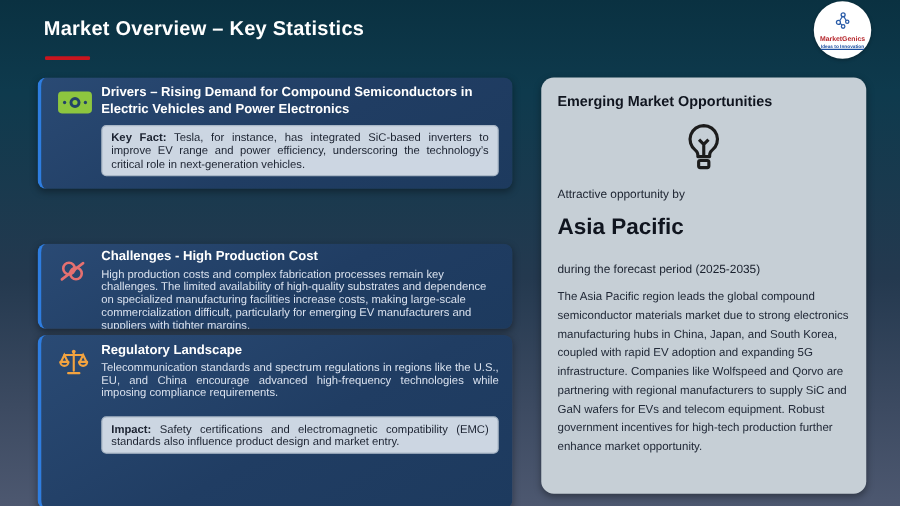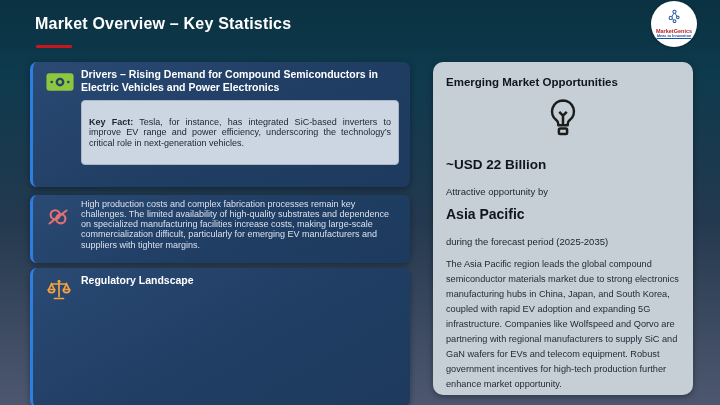--- a/index.html
+++ b/index.html
@@ -22,39 +22,39 @@
     border-left:3px solid #2e7de0;border-radius:7px;
     box-shadow:0 2px 6px rgba(0,0,0,.35);
     padding:6px 11px 6px 48px;overflow:hidden;color:#dde4ef;
   }
   .card-icon{position:absolute;left:13px;top:10px;}
   .card-title{font-size:10.5px;font-weight:bold;color:#ffffff;line-height:1.25;margin:0 0 2px 0;}
   .card-body{font-size:9px;line-height:1.13;margin:0;color:#d9e1ee;}
   .just{text-align:justify;}
   .callout{
     background:#ccd6e2;border:1px solid #a9b7c6;border-radius:4px;
-    color:#1b2230;font-size:9px;line-height:1.13;padding:16px 7px;text-align:justify;
+    color:#1b2230;font-size:9px;line-height:1.13;padding:4px 7px;text-align:justify;
   }
   .callout b{font-weight:bold;}
-  #card-drivers{top:62px;height:125px;}
+  #card-drivers{top:62px;height:89px;}
   #card-drivers .callout{margin-top:6px;}
   #card-challenges{top:195px;height:68px;padding-top:4px;}
   #card-regulatory{top:268px;height:139px;}
   #card-regulatory .callout{margin-top:13px;}
   
   .panel{
     position:absolute;left:433px;top:62px;width:260px;height:333px;box-sizing:border-box;
     background:#c6cfd6;border-radius:10px;box-shadow:0 2px 6px rgba(0,0,0,.35);
     color:#1a212e;padding:10px 13px;
   }
   .panel-title{font-size:11.5px;font-weight:bold;margin:4px 0 0 0;color:#10151f;}
   .panel-bulb{margin:9px auto 0 auto;width:38px;height:44px;}
   .panel-value{font-size:13.5px;font-weight:bold;margin-top:16px;color:#10151f;}
   .panel-leadin{font-size:9.5px;margin-top:9px;}
-  .panel-region{font-size:14px;font-weight:bold;margin-top:8px;color:#10151f;}
+  .panel-region{font-size:18px;font-weight:bold;margin-top:8px;color:#10151f;}
   .panel-period{font-size:9.5px;margin-top:14px;}
   .panel-desc{font-size:9.2px;line-height:15px;color:#222a38;}
 </style>
 </head>
 <body>
 
 <div class="slide">
 
   <div class="page-title">Market Overview – Key Statistics</div>
   <div class="title-underline"></div>
@@ -96,52 +96,54 @@
   <div class="card" id="card-challenges">
     <span class="card-icon">
       <svg width="24" height="24" viewBox="0 0 24 24">
         <g fill="none" stroke="#e57070" stroke-width="2.1" stroke-linecap="round">
           <circle cx="9.2" cy="9.8" r="4.6"></circle>
           <circle cx="14.8" cy="13.8" r="4.6"></circle>
           <line x1="3.5" y1="18.5" x2="20.5" y2="5.5"></line>
         </g>
       </svg>
     </span>
+    <p class="card-title">Challenges - High Production Cost</p>
     <p class="card-body">High production costs and complex fabrication processes remain key challenges. The limited availability of high-quality substrates and dependence on specialized manufacturing facilities increase costs, making large-scale commercialization difficult, particularly for emerging EV manufacturers and suppliers with tighter margins.</p>
   </div>
 
   <div class="card" id="card-regulatory">
     <span class="card-icon">
       <svg width="26" height="24" viewBox="0 0 26 24">
         <g fill="none" stroke="#f2a340" stroke-width="1.7" stroke-linecap="round">
           <line x1="13" y1="4" x2="13" y2="18.5"></line>
           <line x1="5.5" y1="6" x2="20.5" y2="6"></line>
           <path d="M5.5 6 L2.8 11.5 L8.2 11.5 Z"></path>
           <path d="M2.3 11.5 a3.2 3.2 0 0 0 6.4 0"></path>
           <path d="M20.5 6 L17.8 11.5 L23.2 11.5 Z"></path>
           <path d="M17.3 11.5 a3.2 3.2 0 0 0 6.4 0"></path>
           <line x1="8.5" y1="20.5" x2="17.5" y2="20.5"></line>
         </g>
         <circle cx="13" cy="3.2" r="1.5" fill="#f2a340"></circle>
       </svg>
     </span>
     <p class="card-title">Regulatory Landscape</p>
+    <p class="card-body just">Telecommunication standards and spectrum regulations in regions like the U.S., EU, and China encourage advanced high-frequency technologies while imposing compliance requirements.</p>
+    <div class="callout"><b>Impact:</b> <span>Safety certifications and electromagnetic compatibility (EMC) standards also influence product design and market entry.</span></div>
   </div>
 
   <div class="panel">
     <p class="panel-title">Emerging Market Opportunities</p>
     <div class="panel-bulb">
       <svg width="38" height="44" viewBox="0 0 24 28">
         <g fill="none" stroke="#1c1c1c" stroke-width="1.6" stroke-linejoin="round">
           <path d="M12 2.2 a7 7 0 0 1 4.3 12.5 c-.9.7-1.3 1.5-1.3 2.5 v.8 h-6 v-.8 c0-1-.4-1.8-1.3-2.5 A7 7 0 0 1 12 2.2 Z"></path>
           <path d="M12 18 v-6.2 M12 11.8 L9.6 9.4 M12 11.8 L14.4 9.4"></path>
           <rect x="9.4" y="20" width="5.2" height="3.6" rx="0.8"></rect>
         </g>
       </svg>
     </div>
-    <p class="panel-value">~USD 22 Billion</p>
     <p class="panel-leadin">Attractive opportunity by</p>
     <p class="panel-region">Asia Pacific</p>
     <p class="panel-period">during the forecast period (2025-2035)</p>
     <p class="panel-desc">The Asia Pacific region leads the global compound semiconductor materials market due to strong electronics manufacturing hubs in China, Japan, and South Korea, coupled with rapid EV adoption and expanding 5G infrastructure. Companies like Wolfspeed and Qorvo are partnering with regional manufacturers to supply SiC and GaN wafers for EVs and telecom equipment. Robust government incentives for high-tech production further enhance market opportunity.</p>
   </div>
 
 </div>
 
 </body></html>

